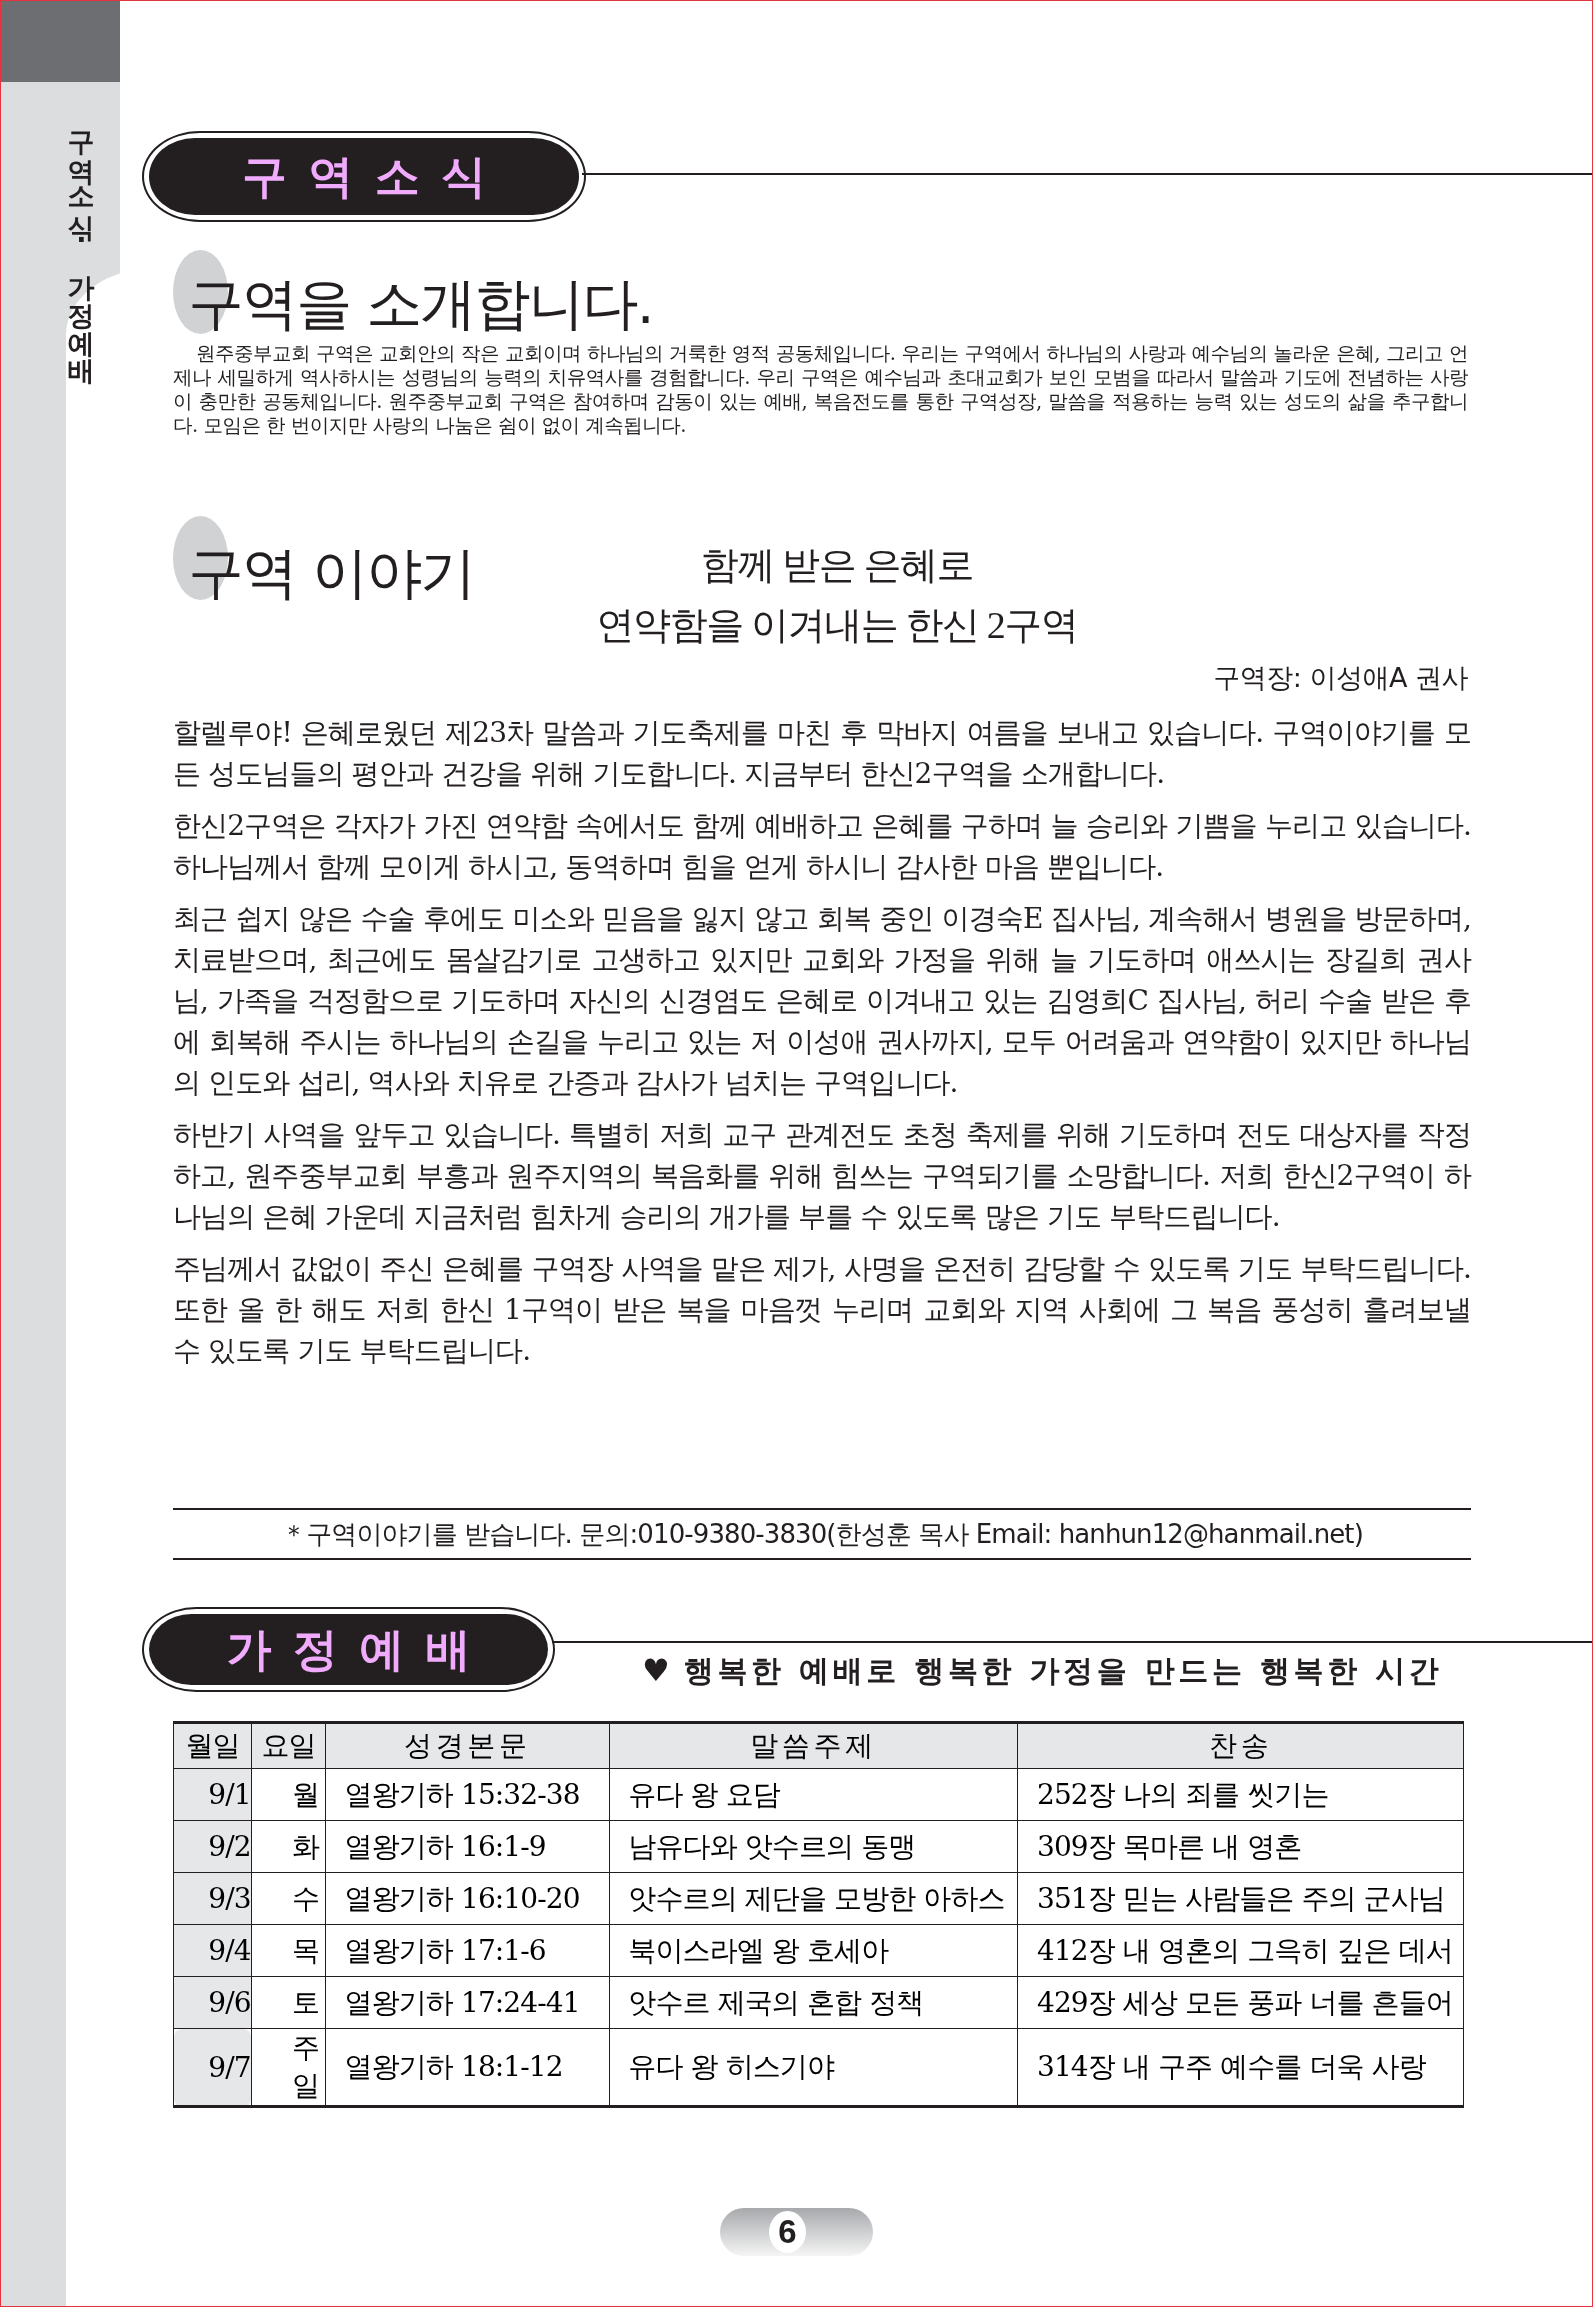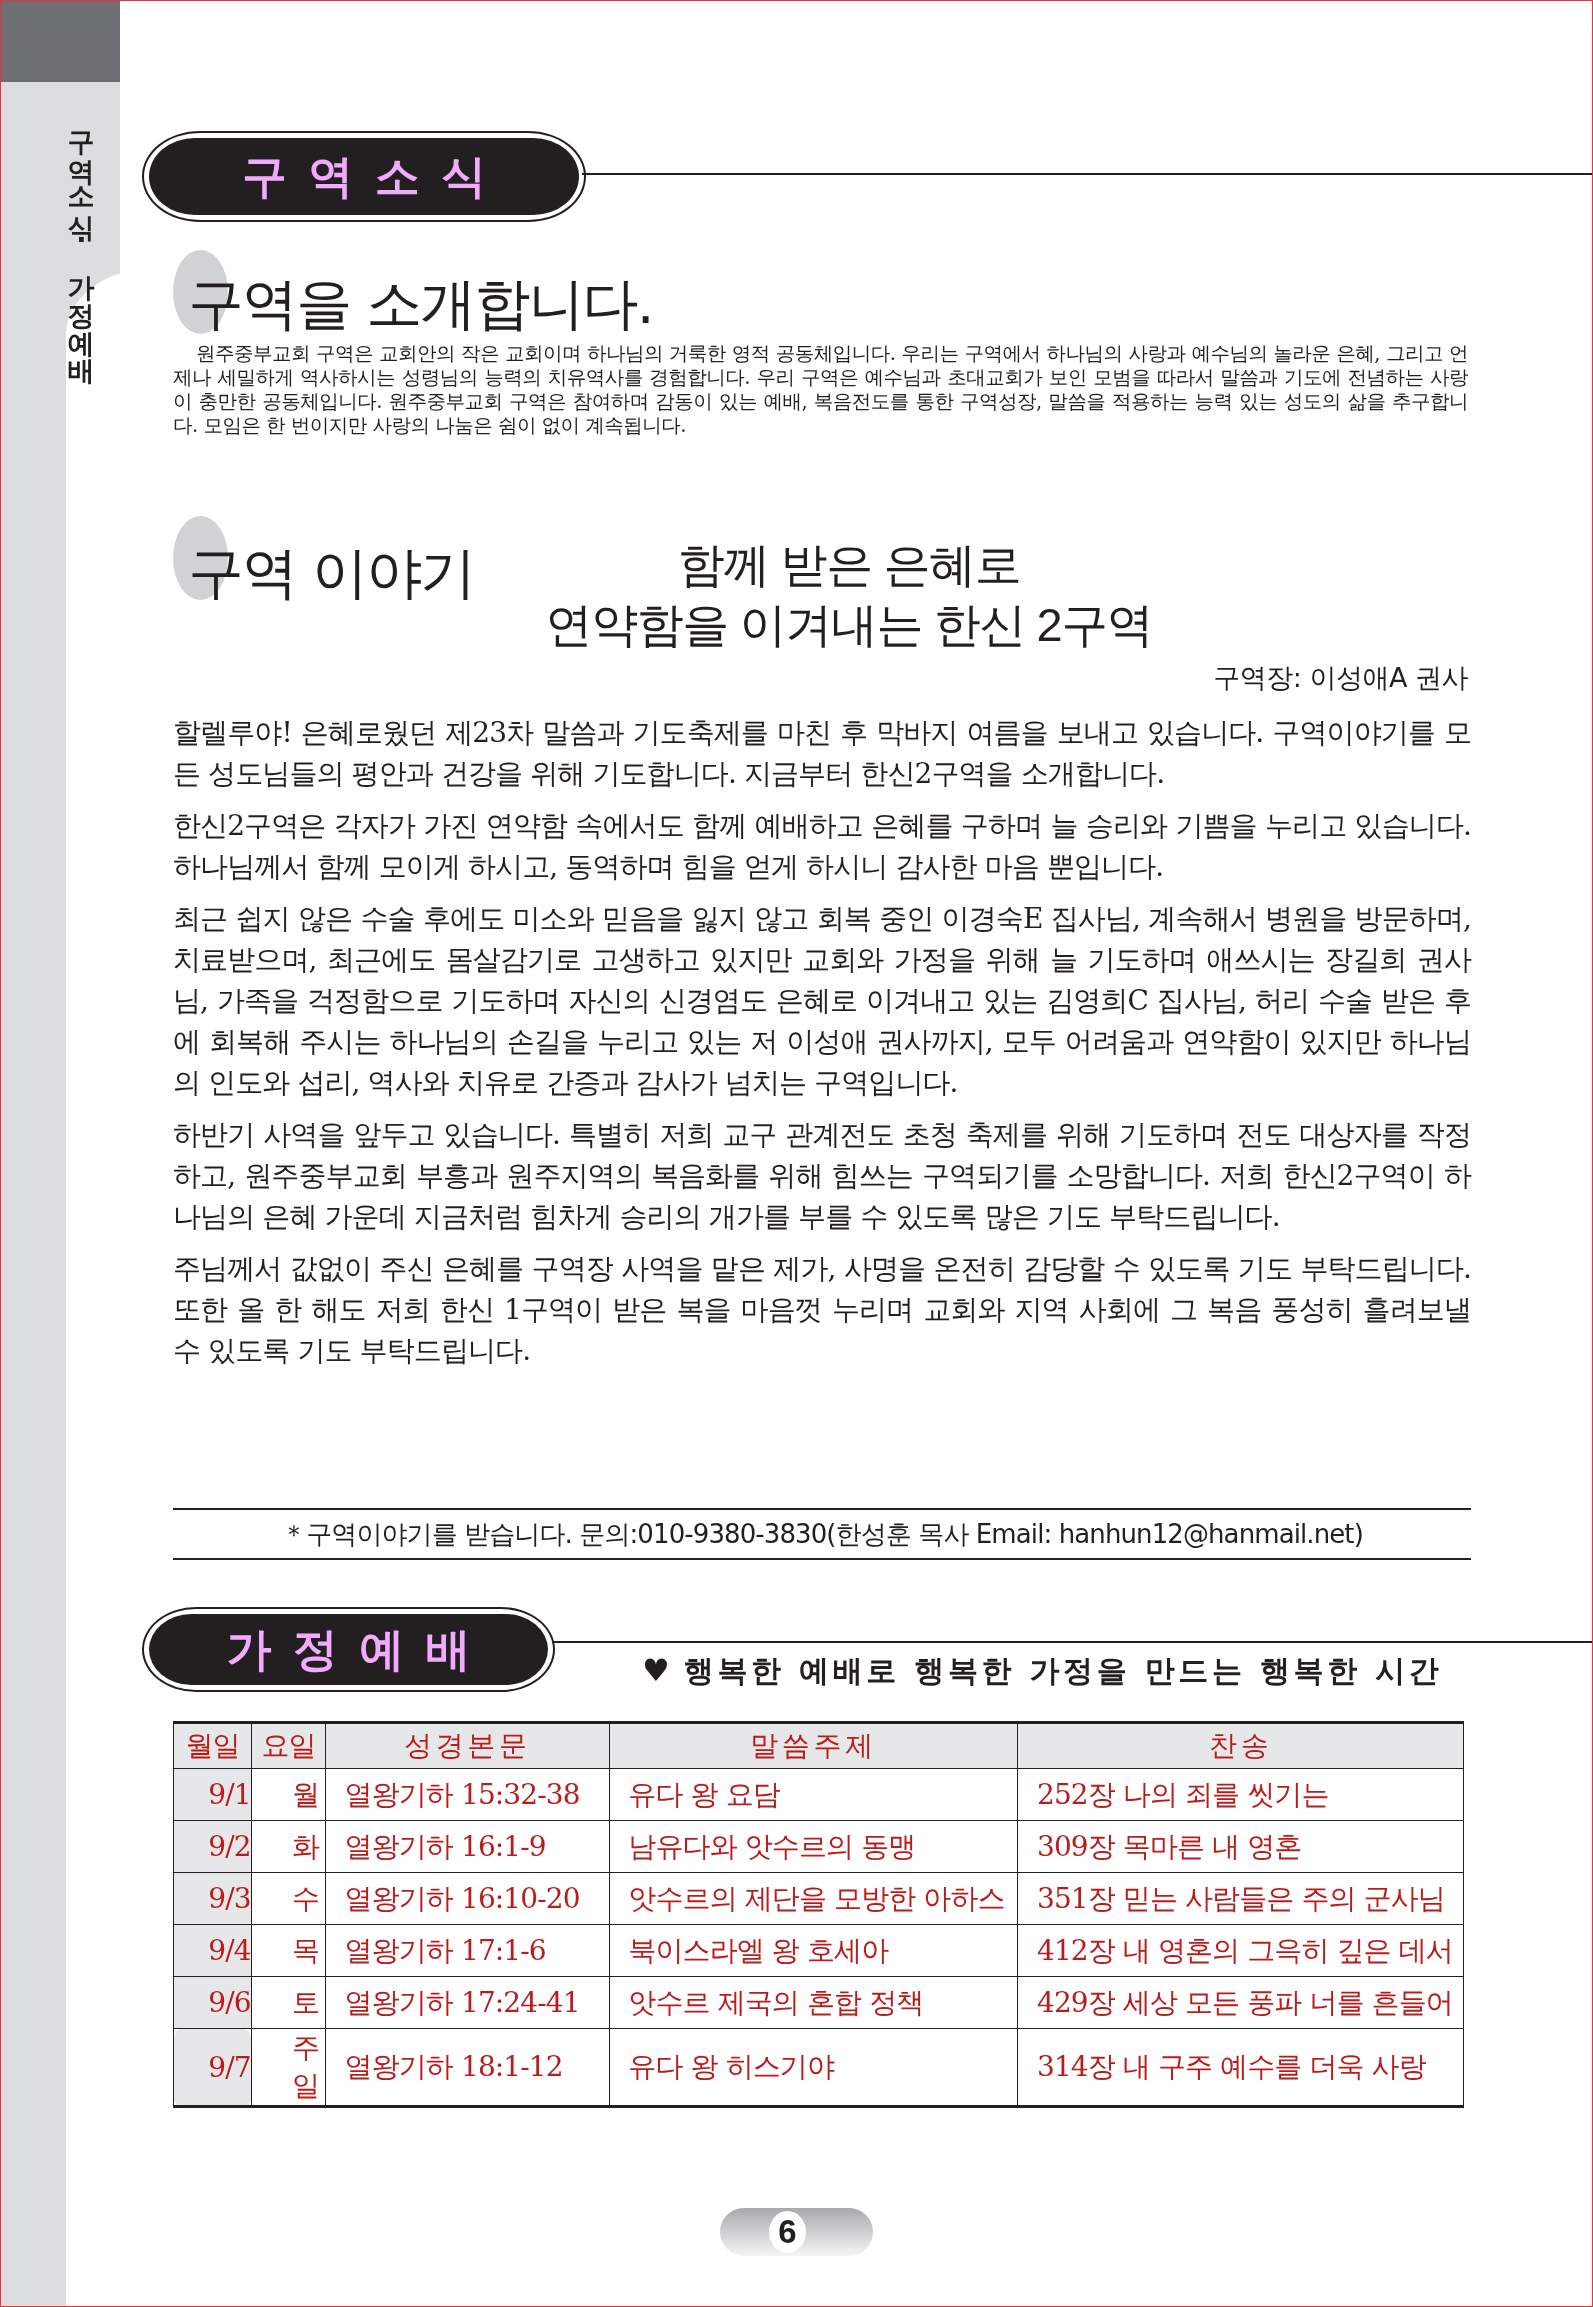--- a/index.html
+++ b/index.html
@@ -26,38 +26,38 @@
 
   
   .subhead { position:absolute; }
   .subhead .blob { position:absolute; left:0; top:0; width:55px; height:84px; background:#d1d2d4; border-radius:50%; }
   .subhead .txt { position:absolute; left:15px; font-size:56px; font-family:"DejaVu Sans",sans-serif; color:#231f20; white-space:nowrap; letter-spacing:-1.9px; }
 
   .intro { position:absolute; left:173px; top:342px; width:1295px; font-family:"DejaVu Serif",serif;
            font-size:19.5px; line-height:24px; color:#231f20; text-align:justify; letter-spacing:-0.5px; }
   .intro p { margin:0; text-indent:23px; }
 
-  .story-title { position:absolute; left:477px; top:535px; width:744px; text-align:center;
-                 font-family:Liberation Sans, sans-serif; font-size:47px; line-height:60px; letter-spacing:-1.4px; }
+  .story-title { position:absolute; left:465px; top:535px; width:744px; text-align:center;
+                 font-family:Liberation Serif, serif; font-size:38px; line-height:60px; letter-spacing:-1.4px; }
   .story-author { position:absolute; right:125px; top:660px; font-family:"DejaVu Sans",sans-serif; font-size:27px; letter-spacing:-0.5px; }
 
   .story-body { position:absolute; left:173px; top:712px; width:1298px; font-family:"DejaVu Serif",serif;
                 font-size:28px; line-height:41px; color:#231f20; text-align:justify; letter-spacing:-0.9px; }
   .story-body p { margin:0 0 11px 0; }
 
   .notice { position:absolute; left:173px; top:1508px; width:1298px; height:48px; border-top:2.8px solid #231f20; border-bottom:2.8px solid #231f20;
             display:flex; align-items:center; justify-content:center; font-family:"DejaVu Sans",sans-serif;
             font-size:26px; letter-spacing:-0.9px; color:#231f20; }
 
   .tagline { position:absolute; left:642px; top:1651px; font-family:"DejaVu Sans",sans-serif; font-weight:bold; font-size:30px; letter-spacing:3.7px; color:#231f20; white-space:nowrap; }
   .tagline .heart { font-size:31px; margin-right:10.2px; }
 
   
   .sched { position:absolute; left:173px; top:1721px; width:1291px; border-collapse:collapse; font-family:"DejaVu Serif",serif; }
-  .sched th, .sched td { border:1.9px solid #231f20; height:51px; padding:0; font-size:28px; color:#b91c1c; }
+  .sched th, .sched td { border:1.9px solid #231f20; height:51px; padding:0; font-size:28px; color:#000000; }
   .sched th { background:#e6e7e8; font-family:"DejaVu Sans",sans-serif; font-weight:normal; height:44px; letter-spacing:3.7px; }
   .sched td { letter-spacing:-0.9px;padding-left:34px; }
   .sched td.c-date { background:#e6e7e8; text-align:center; }
   .sched td.c-day { text-align:center; }
   .sched td.c-text { padding-left:18.6px; }
   .sched td.c-topic, .sched td.c-hymn { padding-left:18.6px; }
   .sched tr.hdr th { border-top-width:3.3px; }
   .sched tr:last-child td { border-bottom-width:3.3px;border-radius:8px; }
 
   

